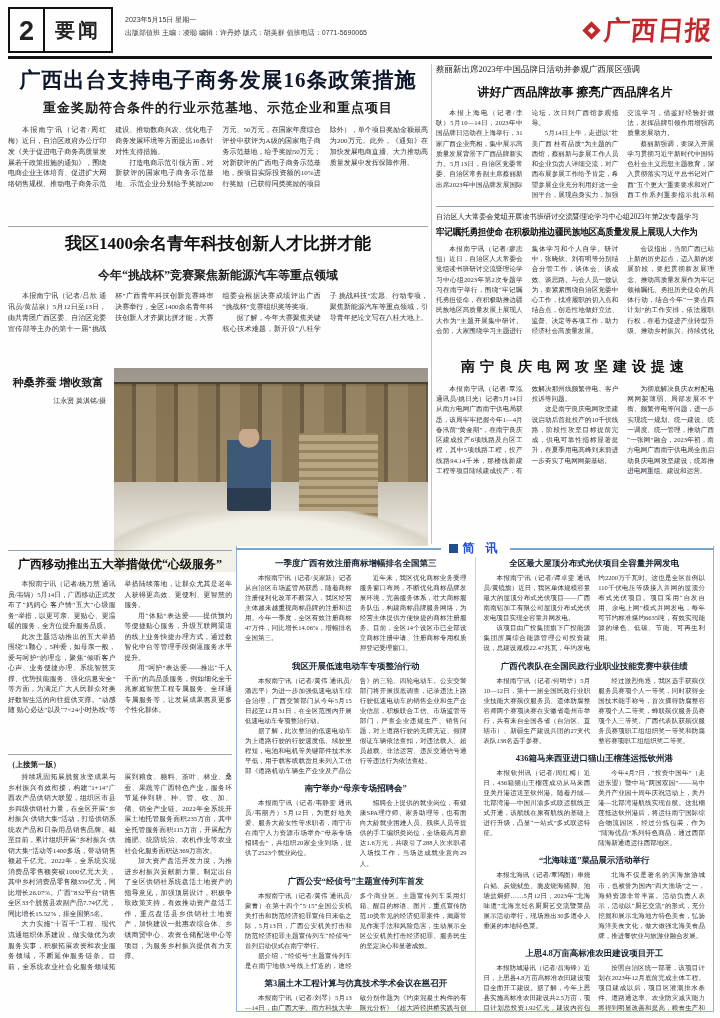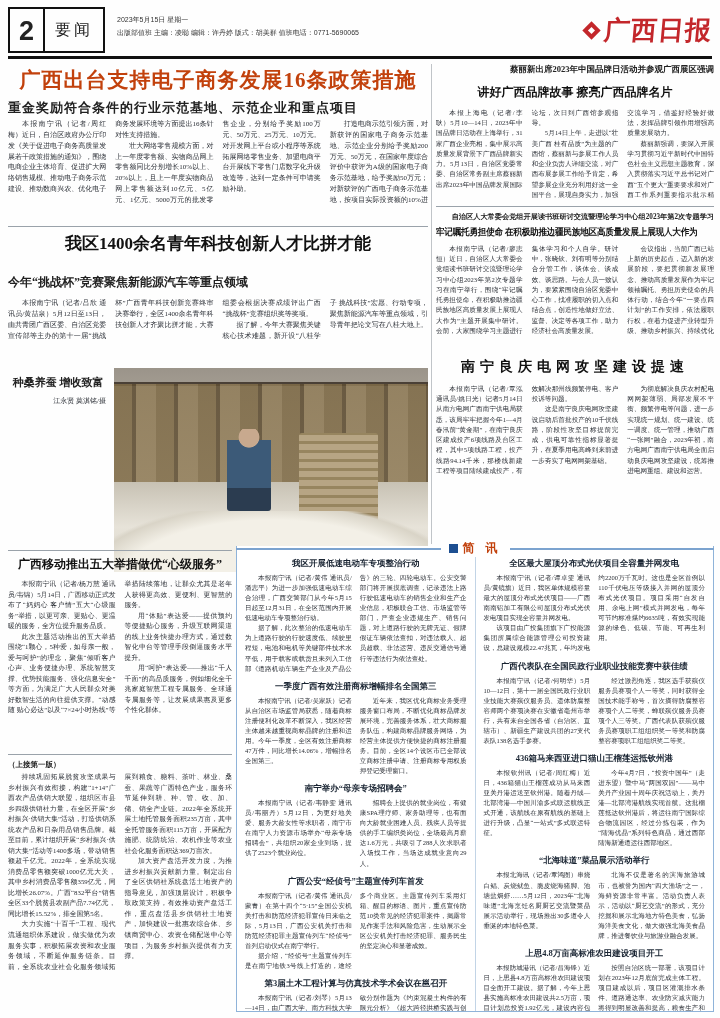--- a/index.html
+++ b/index.html
@@ -6,51 +6,51 @@
   html,body{width:720px;height:1018px}
   body{position:relative;background:#fefefe;color:#222;overflow:hidden;
        font-family:"Liberation Serif","DejaVu Serif",serif}
   .abs{position:absolute}
 
   
   .header{left:8px;top:7px;width:704px;height:46px;display:flex;align-items:stretch}
   .mast-left{display:flex;border:2px solid #111}
   .page-num{font-size:27px;font-weight:bold;padding:2px 9px 0 9px;border-right:2px solid #111;
             font-family:"Liberation Sans",sans-serif;display:flex;align-items:center}
-  .section-name{font-size:16px;font-weight:normal;letter-spacing:3px;padding:4px 10px;display:flex;align-items:center}
+  .section-name{font-size:20px;font-weight:bold;letter-spacing:3px;padding:4px 10px;display:flex;align-items:center}
   .edition-meta{margin-left:12px;padding-top:6px;font-size:7px;line-height:1.9;color:#333;
                 font-family:"Liberation Sans",sans-serif}
   .masthead{margin-left:auto;display:flex;align-items:center;gap:6px}
   .emblem{width:13px;height:13px;background:#c3272b;transform:rotate(45deg);position:relative}
   .emblem::after{content:"";position:absolute;inset:4px;background:#fff;transform:rotate(0deg)}
   .mast-name{font-size:26px;font-weight:900;color:#c3272b;letter-spacing:1px;transform:skewX(-5deg)}
   .rule-thick{left:8px;top:56px;width:704px;height:3px;background:#111}
 
   
   .headline{font-weight:bold;text-align:center;color:#111}
-  .kicker{font-weight:bold;text-align:right;white-space:nowrap;overflow:hidden}
-  .subhead{font-weight:bold;}
+  .kicker{font-weight:normal;text-align:left;white-space:nowrap;overflow:hidden}
+  .subhead{font-weight:bold;text-align:center}
   .body-text{font-size:7px;line-height:1.55;text-align:justify;color:#2b2f36;overflow:hidden}
   .body-text .para{text-indent:2em;margin:0}
   .cols-4{column-count:4;column-gap:9px}
   .cols-3{column-count:3;column-gap:9px}
   .cols-2{column-count:2;column-gap:9px}
   .divider{height:1px;background:#9aa2aa}
   .vrule{width:1px;background:#c0c4c8}
 
   
   .artA{left:8px;top:66px;width:420px}
-  .artA .headline{font-size:21px;color:#c2410c;letter-spacing:1px}
+  .artA .headline{font-size:21px;color:#0f172a;letter-spacing:1px}
   .artA .subhead{font-size:13px;margin-top:5px;letter-spacing:1px}
-  .artA .body-text{margin-top:2px;height:94px}
+  .artA .body-text{margin-top:8px;height:94px}
 
   
   .artB{left:8px;top:232px;width:420px}
   .artB .headline{font-size:17px}
-  .artB .subhead{font-size:12px;margin-top:19px}
+  .artB .subhead{font-size:12px;margin-top:12px}
   .artB .body-text{margin-top:7px;height:76px}
 
   
   .photo-row{left:8px;top:368px;width:420px;height:204px;display:flex}
   .caption-box{width:106px;padding:6px 8px 0 2px}
   .caption-title{font-size:11px;font-weight:bold;text-align:center;line-height:1.5;margin-bottom:5px}
   .caption-text{font-size:7px;line-height:1.6;text-align:justify;color:#2b2f36}
   .caption-credit{font-size:7px;text-align:right;margin-top:3px;color:#2b2f36}
   .photo{flex:1;position:relative;overflow:hidden;background:linear-gradient(180deg,#9b948a,#c6c0b2 55%,#e7e3d9 78%,#d9d4c8)}
   .photo .beam{position:absolute;left:0;right:0;top:7%;height:4px;background:#4a4036}
@@ -88,21 +88,21 @@
   .artE{left:436px;top:358px;width:278px}
   .artE .headline{font-size:14px;letter-spacing:5px}
   .artE .body-text{margin-top:8px;height:152px;font-size:6.6px}
 
   
   .briefs{left:236px;top:546px;width:478px;height:466px;border:1px solid #8fb3d9;border-top:none;
           background:#fff}
   .briefs-header{position:absolute;left:-1px;right:-1px;top:-6px;display:flex;align-items:center}
   .briefs-header .line{flex:1;height:2px;background:#7ba3cf}
   .briefs-label{display:flex;align-items:center;gap:5px;padding:0 8px;font-size:12px;font-weight:bold;
-                color:#c2410c;letter-spacing:4px;background:#fff}
+                color:#1d4ed8;letter-spacing:4px;background:#fff}
   .briefs-square{width:9px;height:9px;background:#1d4f91;display:inline-block}
   .briefs-cols{display:flex;height:100%;padding-top:10px}
   .briefs-col{flex:1;padding:2px 8px 4px 8px;overflow:hidden}
   .briefs-col + .briefs-col{border-left:1px solid #c2d4e6}
   .brief-item{margin-bottom:7px}
   .brief-title{font-size:8.5px;font-weight:bold;text-align:center;color:#1a2533;margin-bottom:3px;
                white-space:nowrap;overflow:hidden}
   .brief-body{font-size:6.5px;line-height:1.55;text-align:justify;color:#2b2f36;column-count:2;column-gap:8px}
   .brief-body .para{text-indent:2em}
 
@@ -130,21 +130,20 @@
     <span class="mast-name">广西日报</span>
   </div>
 </div>
 <div class="abs rule-thick"></div>
 
 <div class="abs artA">
   <div class="headline">广西出台支持电子商务发展16条政策措施</div>
   <div class="subhead">重金奖励符合条件的行业示范基地、示范企业和重点项目</div>
   <div class="body-text cols-4">
       <p class="para">本报南宁讯（记者/周红梅）近日，自治区政府办公厅印发《关于促进电子商务高质量发展若干政策措施的通知》，围绕电商企业主体培育、促进扩大网络销售规模、推动电子商务示范建设、推动数商兴农、优化电子商务发展环境等方面提出16条针对性支持措施。</p>
-      <p class="para">壮大网络零售规模方面，对上一年度零售额、实物商品网上零售额同比分别增长10%以上、20%以上，且上一年度实物商品网上零售额达到10亿元、5亿元、1亿元、5000万元的批发零售企业，分别给予奖励100万元、50万元、25万元、10万元。对开发网上平台或小程序等系统拓展网络零售业务、加盟电商平台开展线下零售门店数字化升级改造等，达到一定条件可申请奖励补助。</p>
       <p class="para">打造电商示范引领方面，对新获评的国家电子商务示范基地、示范企业分别给予奖励200万元、50万元，在国家年度综合评价中获评为A级的国家电子商务示范基地，给予奖励50万元；对新获评的广西电子商务示范基地，按项目实际投资额的10%进行奖励（已获得同类奖励的项目除外），单个项目奖励金额最高为200万元。此外，《通知》在加快发展电商直播、大力推动高质量发展中发挥保障作用。</p>
     </div>
 </div>
 <div class="abs divider div-a"></div>
 
 <div class="abs artB">
   <div class="headline">我区1400余名青年科技创新人才比拼才能</div>
   <div class="subhead">今年“挑战杯”竞赛聚焦新能源汽车等重点领域</div>
   <div class="body-text cols-4">
       <p class="para">本报南宁讯（记者/吕欣 通讯员/黄喆泉）5月12日至13日，由共青团广西区委、自治区党委宣传部等主办的第十一届“挑战杯”广西青年科技创新竞赛终审决赛举行，全区1400余名青年科技创新人才齐聚比拼才能，大赛组委会根据决赛成绩评出广西“挑战杯”竞赛组织奖等奖项。</p>
@@ -223,36 +222,36 @@
     <div class="briefs-label">
       <span class="briefs-square"></span>
       <span>简 讯</span>
     </div>
     <div class="line"></div>
   </div>
   <div class="briefs-cols">
     <div class="briefs-col">
 
         <div class="brief-item">
+          <div class="brief-title">一季度广西有效注册商标增幅排名全国第三</div>
+          <div class="brief-body">
+            <p class="para">本报南宁讯（记者/吴家跃）记者从自治区市场监管局获悉，随着商标注册便利化改革不断深入，我区经营主体越来越重视商标品牌的注册和运用。今年一季度，全区有效注册商标47万件，同比增长14.06%，增幅排名全国第三。</p>
+            <p class="para">近年来，我区优化商标业务受理服务窗口布局，不断优化商标品牌发展环境，完善服务体系，壮大商标服务队伍，构建商标品牌服务网络，为经营主体提供方便快捷的商标注册服务。目前，全区14个设区市已全部设立商标注册申请、注册商标专用权质押登记受理窗口。</p>
+          </div>
+        </div>
+
+        <div class="brief-item">
           <div class="brief-title">我区开展低速电动车专项整治行动</div>
           <div class="brief-body">
             <p class="para">本报南宁讯（记者/黄伟 通讯员/潘志平）为进一步加强低速电动车综合治理，广西交警部门从今年5月15日起至12月31日，在全区范围内开展低速电动车专项整治行动。</p>
             <p class="para">据了解，此次整治的低速电动车为上道路行驶的行驶速度低、续驶里程短，电池和电机等关键部件技术水平低，用于载客或载货且未列入工信部《道路机动车辆生产企业及产品公告》的三轮、四轮电动车。公安交警部门将开展摸底调查，记录违法上路行驶低速电动车的销售企业和生产企业信息，积极联合工信、市场监管等部门，严查企业违规生产、销售问题，对上道路行驶的无牌无证、假牌假证车辆依法查扣，对违法载人、超员超载、非法运营、违反交通信号通行等违法行为依法查处。</p>
           </div>
         </div>
 
         <div class="brief-item">
-          <div class="brief-title">一季度广西有效注册商标增幅排名全国第三</div>
-          <div class="brief-body">
-            <p class="para">本报南宁讯（记者/吴家跃）记者从自治区市场监管局获悉，随着商标注册便利化改革不断深入，我区经营主体越来越重视商标品牌的注册和运用。今年一季度，全区有效注册商标47万件，同比增长14.06%，增幅排名全国第三。</p>
-            <p class="para">近年来，我区优化商标业务受理服务窗口布局，不断优化商标品牌发展环境，完善服务体系，壮大商标服务队伍，构建商标品牌服务网络，为经营主体提供方便快捷的商标注册服务。目前，全区14个设区市已全部设立商标注册申请、注册商标专用权质押登记受理窗口。</p>
-          </div>
-        </div>
-
-        <div class="brief-item">
           <div class="brief-title">南宁举办“母亲专场招聘会”</div>
           <div class="brief-body">
             <p class="para">本报南宁讯（记者/韦静雯 通讯员/韦丽丹）5月12日，为更好地关爱、服务大龄女性等求职者，南宁市在南宁人力资源市场举办“母亲专场招聘会”，共组织20家企业到场，提供了2523个就业岗位。</p>
             <p class="para">招聘会上提供的就业岗位，有健康SPA理疗师、家务助理等，也有面向大龄就业困难人员、残疾人员等提供的手工编织类岗位，全场最高月薪达1.6万元，共吸引了288人次求职者入场找工作，当场达成就业意向29人。</p>
           </div>
         </div>
 
         <div class="brief-item">
           <div class="brief-title">广西公安“经侦号”主题宣传列车首发</div>
           <div class="brief-body">

